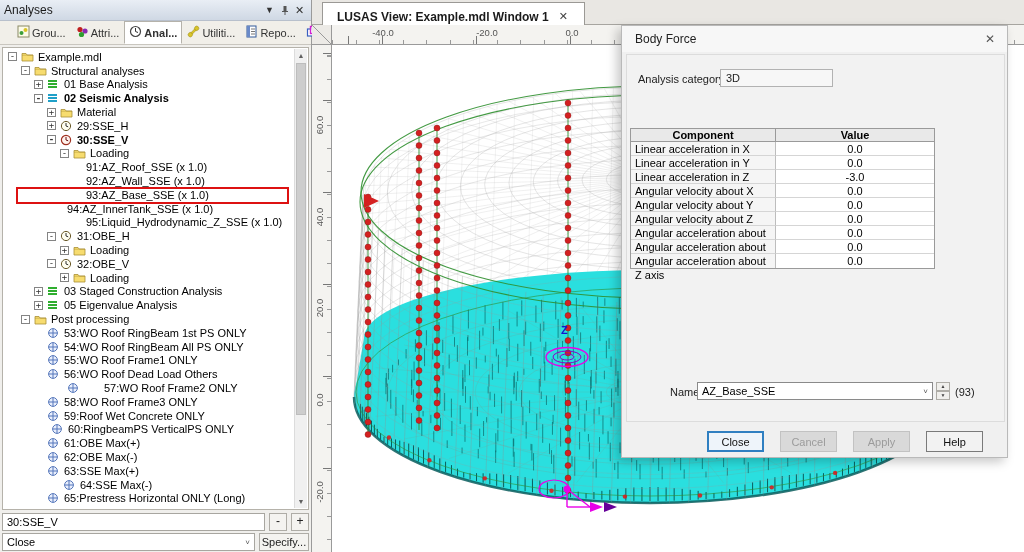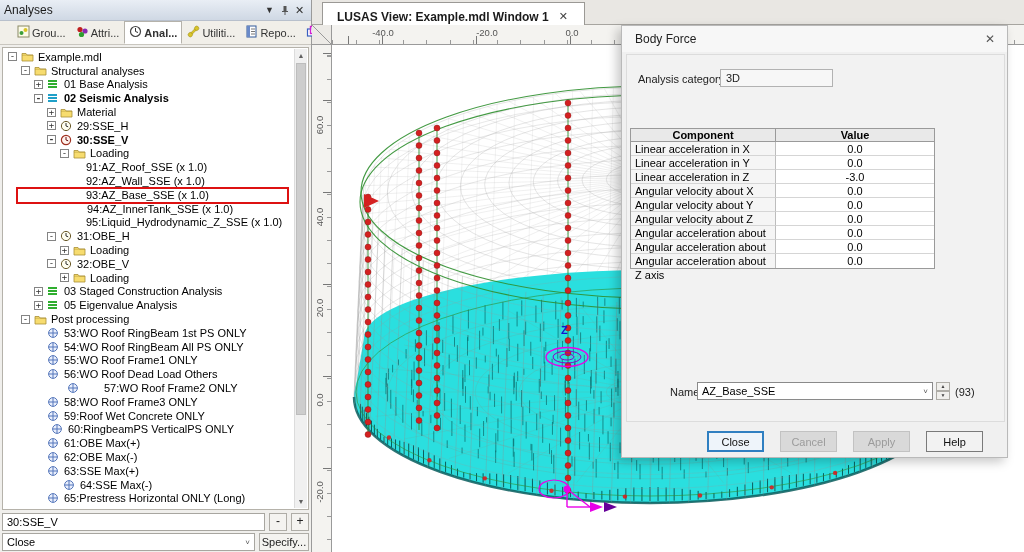--- a/index.html
+++ b/index.html
@@ -246,21 +246,21 @@
           <span>91:AZ_Roof_SSE (x 1.0)</span>
         </div>
         <div class="trow" style="padding-left: 69px;">
           <span class="texp none"></span>
           <span>92:AZ_Wall_SSE (x 1.0)</span>
         </div>
         <div class="trow hl" style="padding-left: 69px;">
           <span class="texp none"></span>
           <span>93:AZ_Base_SSE (x 1.0)</span>
         </div>
-        <div class="trow" style="padding-left: 70px;">
+        <div class="trow" style="padding-left: 50px;">
           <span class="texp none"></span>
           <span>94:AZ_InnerTank_SSE (x 1.0)</span>
         </div>
         <div class="trow" style="padding-left: 69px;">
           <span class="texp none"></span>
           <span>95:Liquid_Hydrodynamic_Z_SSE (x 1.0)</span>
         </div>
         <div class="trow" style="padding-left: 43px;">
           <span class="texp">-</span>
           <span class="tico">

